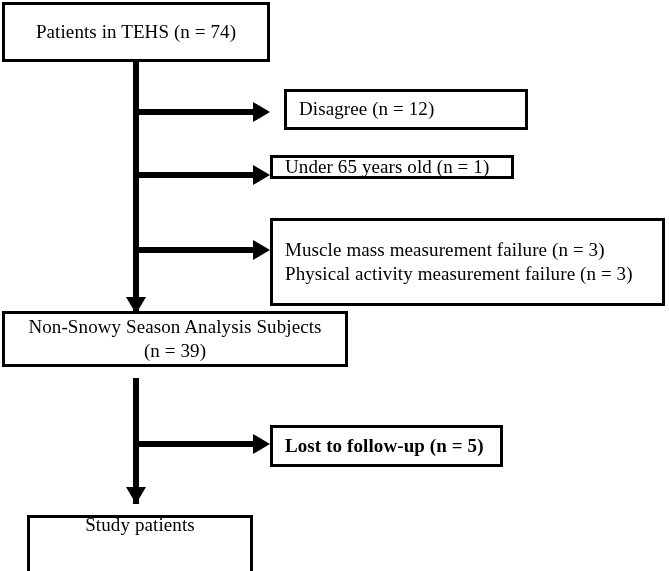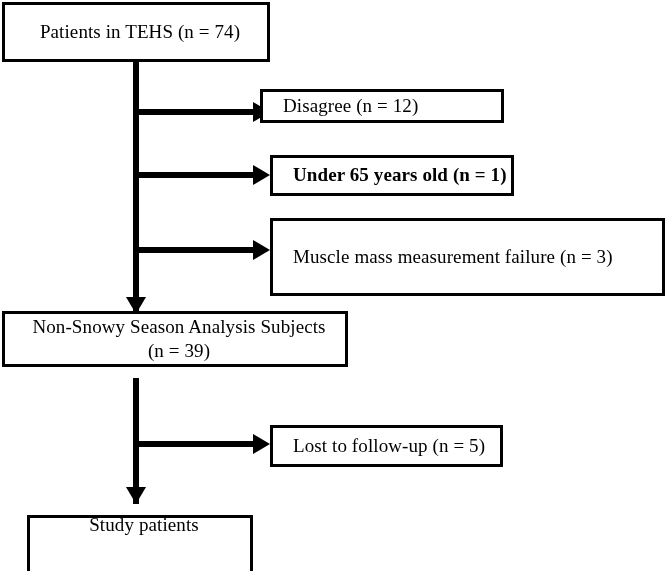--- a/index.html
+++ b/index.html
@@ -29,35 +29,34 @@
     justify-content: center;
     text-align: center;
     line-height: 1.28;
     font-size: 19px;
     letter-spacing: 0.1px;
     z-index: 2;
   }
   .node .line {
     display: block;
     white-space: nowrap;
-    margin-left: 8px;
   }
   .node.left-align {
     align-items: flex-start;
     text-align: left;
     padding-left: 12px;
   }
 
   
   #node-enrolled   { left: 2px;   top: 2px;   width: 268px; height: 60px; }
-  #node-disagree   { left: 260px; top: 89px;  width: 244px; height: 34px; }
-  #node-under65    { left: 270px; top: 155px; width: 244px; height: 41px; font-weight: bold; }
-  #node-failure    { left: 270px; top: 218px; width: 395px; height: 78px; }
+  #node-disagree   { left: 284px; top: 89px;  width: 244px; height: 41px; }
+  #node-under65    { left: 270px; top: 155px; width: 244px; height: 24px; }
+  #node-failure    { left: 270px; top: 218px; width: 395px; height: 88px; }
   #node-nonsnowy   { left: 2px;   top: 311px; width: 346px; height: 56px; }
-  #node-lost       { left: 270px; top: 425px; width: 233px; height: 42px; }
+  #node-lost       { left: 270px; top: 425px; width: 233px; height: 42px; font-weight: bold; }
   #node-study      { left: 27px;  top: 515px; width: 226px; height: 80px; gap: 36px; }
 
   
   .edge {
     position: absolute;
     background: #000000;
     z-index: 1;
   }
   .edge.vertical  { width: 6px; }
   .edge.horizontal{ height: 6px; }
@@ -122,20 +121,21 @@
   <div class="node left-align" id="node-disagree">
     <span class="line">Disagree (n = 12)</span>
   </div>
 
   <div class="node left-align" id="node-under65">
     <span class="line">Under 65 years old (n = 1)</span>
   </div>
 
   <div class="node left-align" id="node-failure">
     <span class="line">Muscle mass measurement failure (n = 3)</span>
+    <span class="line">Physical activity measurement failure (n = 3)</span>
   </div>
 
   <div class="node" id="node-nonsnowy">
     <span class="line">Non-Snowy Season Analysis Subjects</span>
     <span class="line">(n = 39)</span>
   </div>
 
   <div class="node left-align" id="node-lost">
     <span class="line">Lost to follow-up (n = 5)</span>
   </div>

